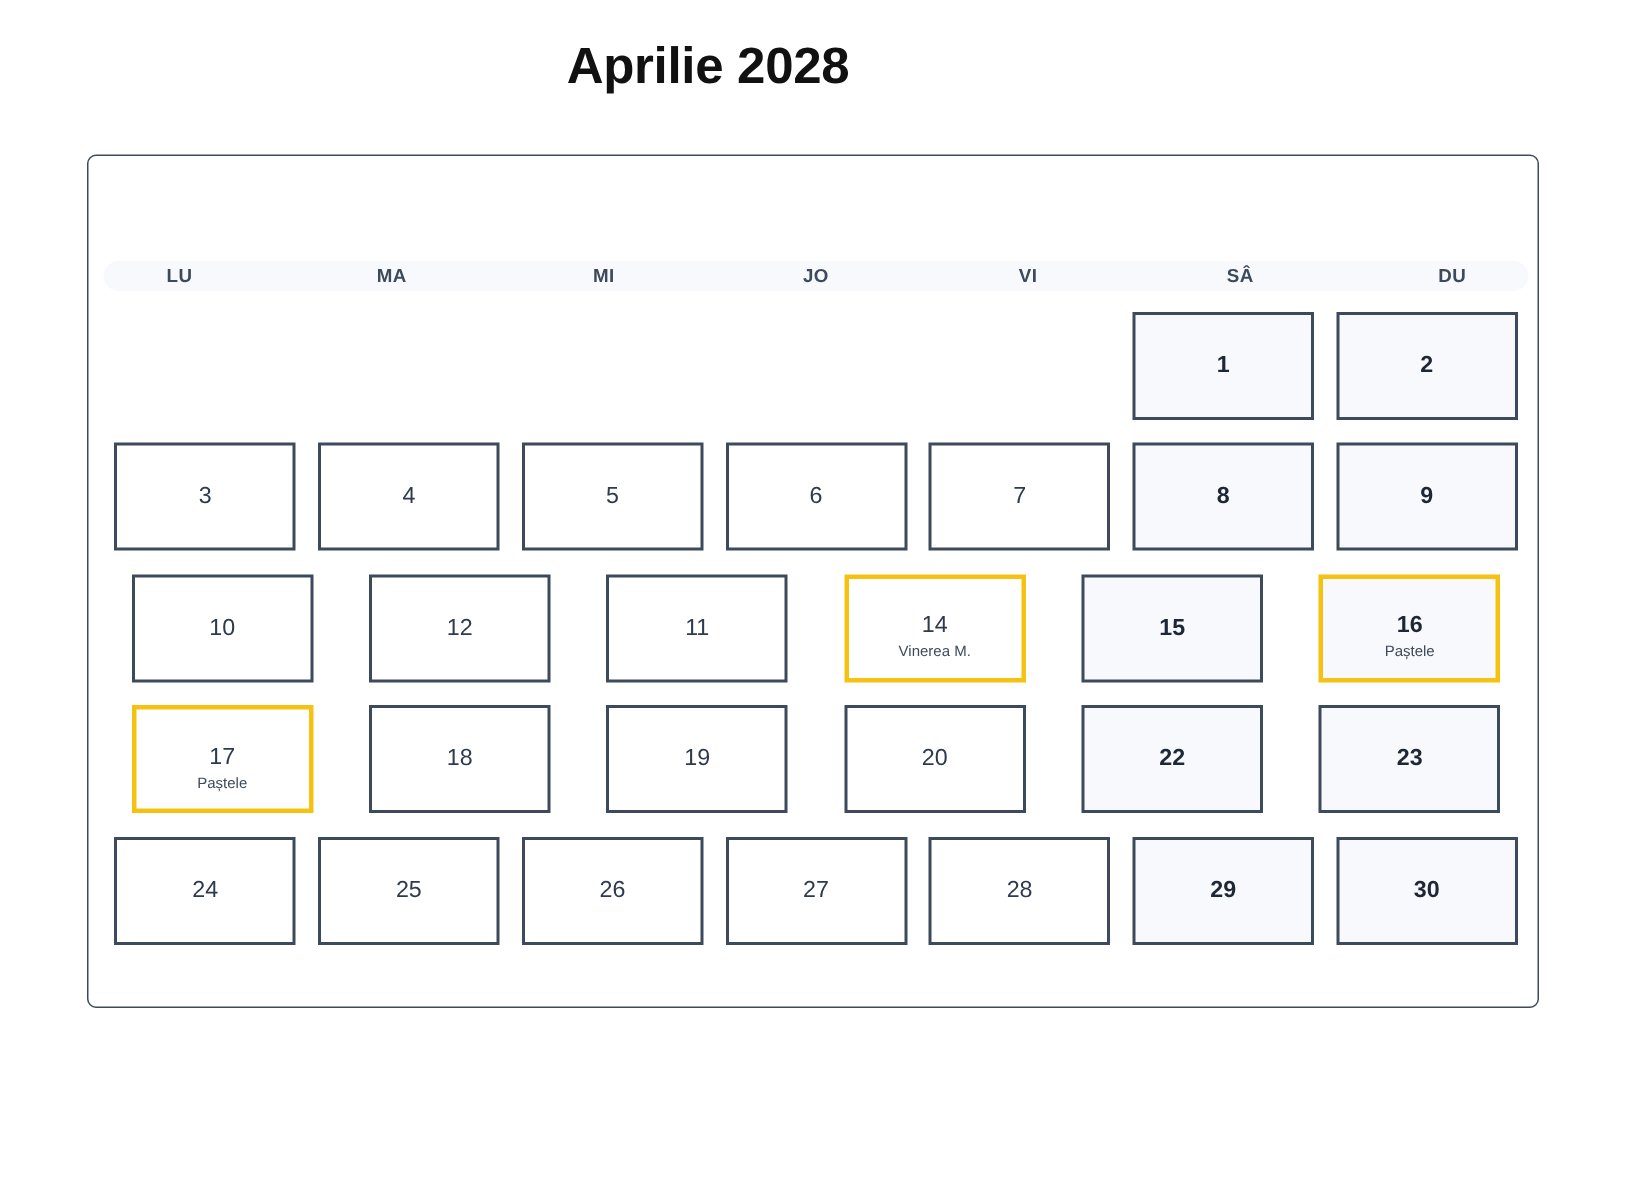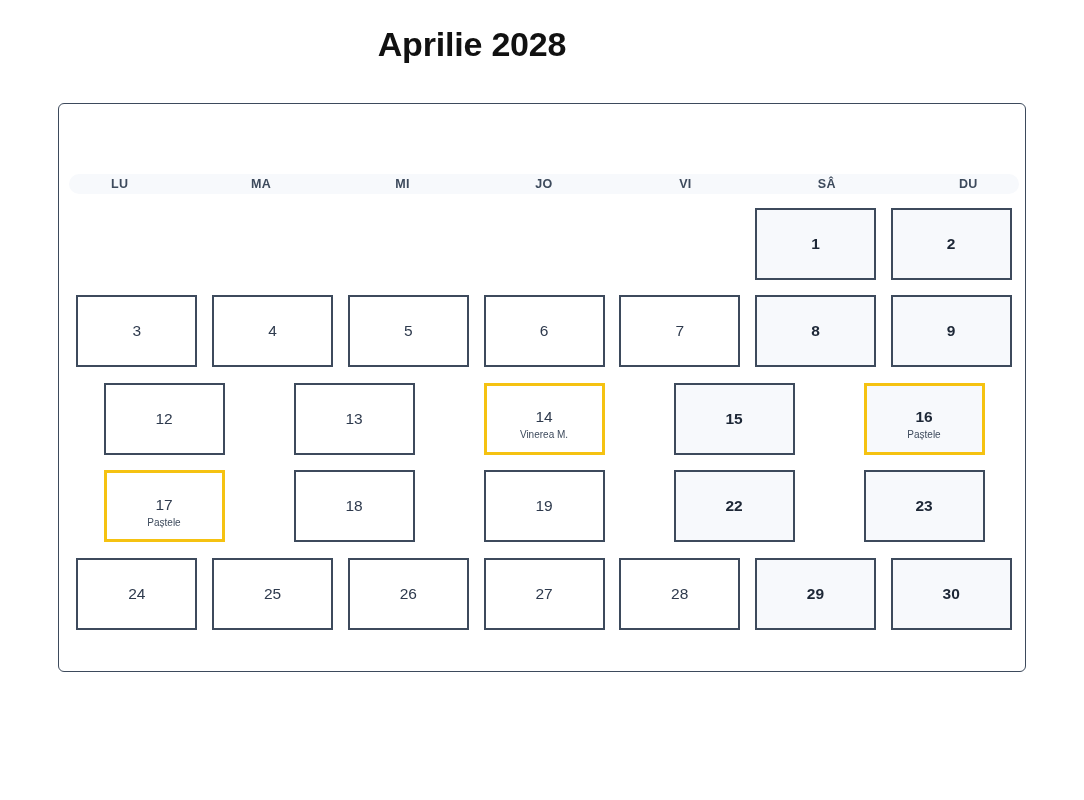--- a/index.html
+++ b/index.html
@@ -220,26 +220,31 @@
           </div>
           <div class="day-slot">
             <div class="day-cell weekend">
               <div class="day-number">9</div>
             </div>
           </div>
         </div>
         <div class="week-row">
           <div class="day-slot">
             <div class="day-cell">
+              <div class="day-number">10</div>
+            </div>
+          </div>
+          <div class="day-slot">
+            <div class="day-cell">
               <div class="day-number">12</div>
             </div>
           </div>
           <div class="day-slot">
             <div class="day-cell">
-              <div class="day-number">13</div>
+              <div class="day-number">11</div>
             </div>
           </div>
           <div class="day-slot">
             <div class="day-cell holiday has-label">
               <div class="day-number">14</div>
               <div class="day-label">Vinerea M.</div>
             </div>
           </div>
           <div class="day-slot">
             <div class="day-cell weekend">
@@ -264,20 +269,25 @@
             <div class="day-cell">
               <div class="day-number">18</div>
             </div>
           </div>
           <div class="day-slot">
             <div class="day-cell">
               <div class="day-number">19</div>
             </div>
           </div>
           <div class="day-slot">
+            <div class="day-cell">
+              <div class="day-number">20</div>
+            </div>
+          </div>
+          <div class="day-slot">
             <div class="day-cell weekend">
               <div class="day-number">22</div>
             </div>
           </div>
           <div class="day-slot">
             <div class="day-cell weekend">
               <div class="day-number">23</div>
             </div>
           </div>
         </div>

